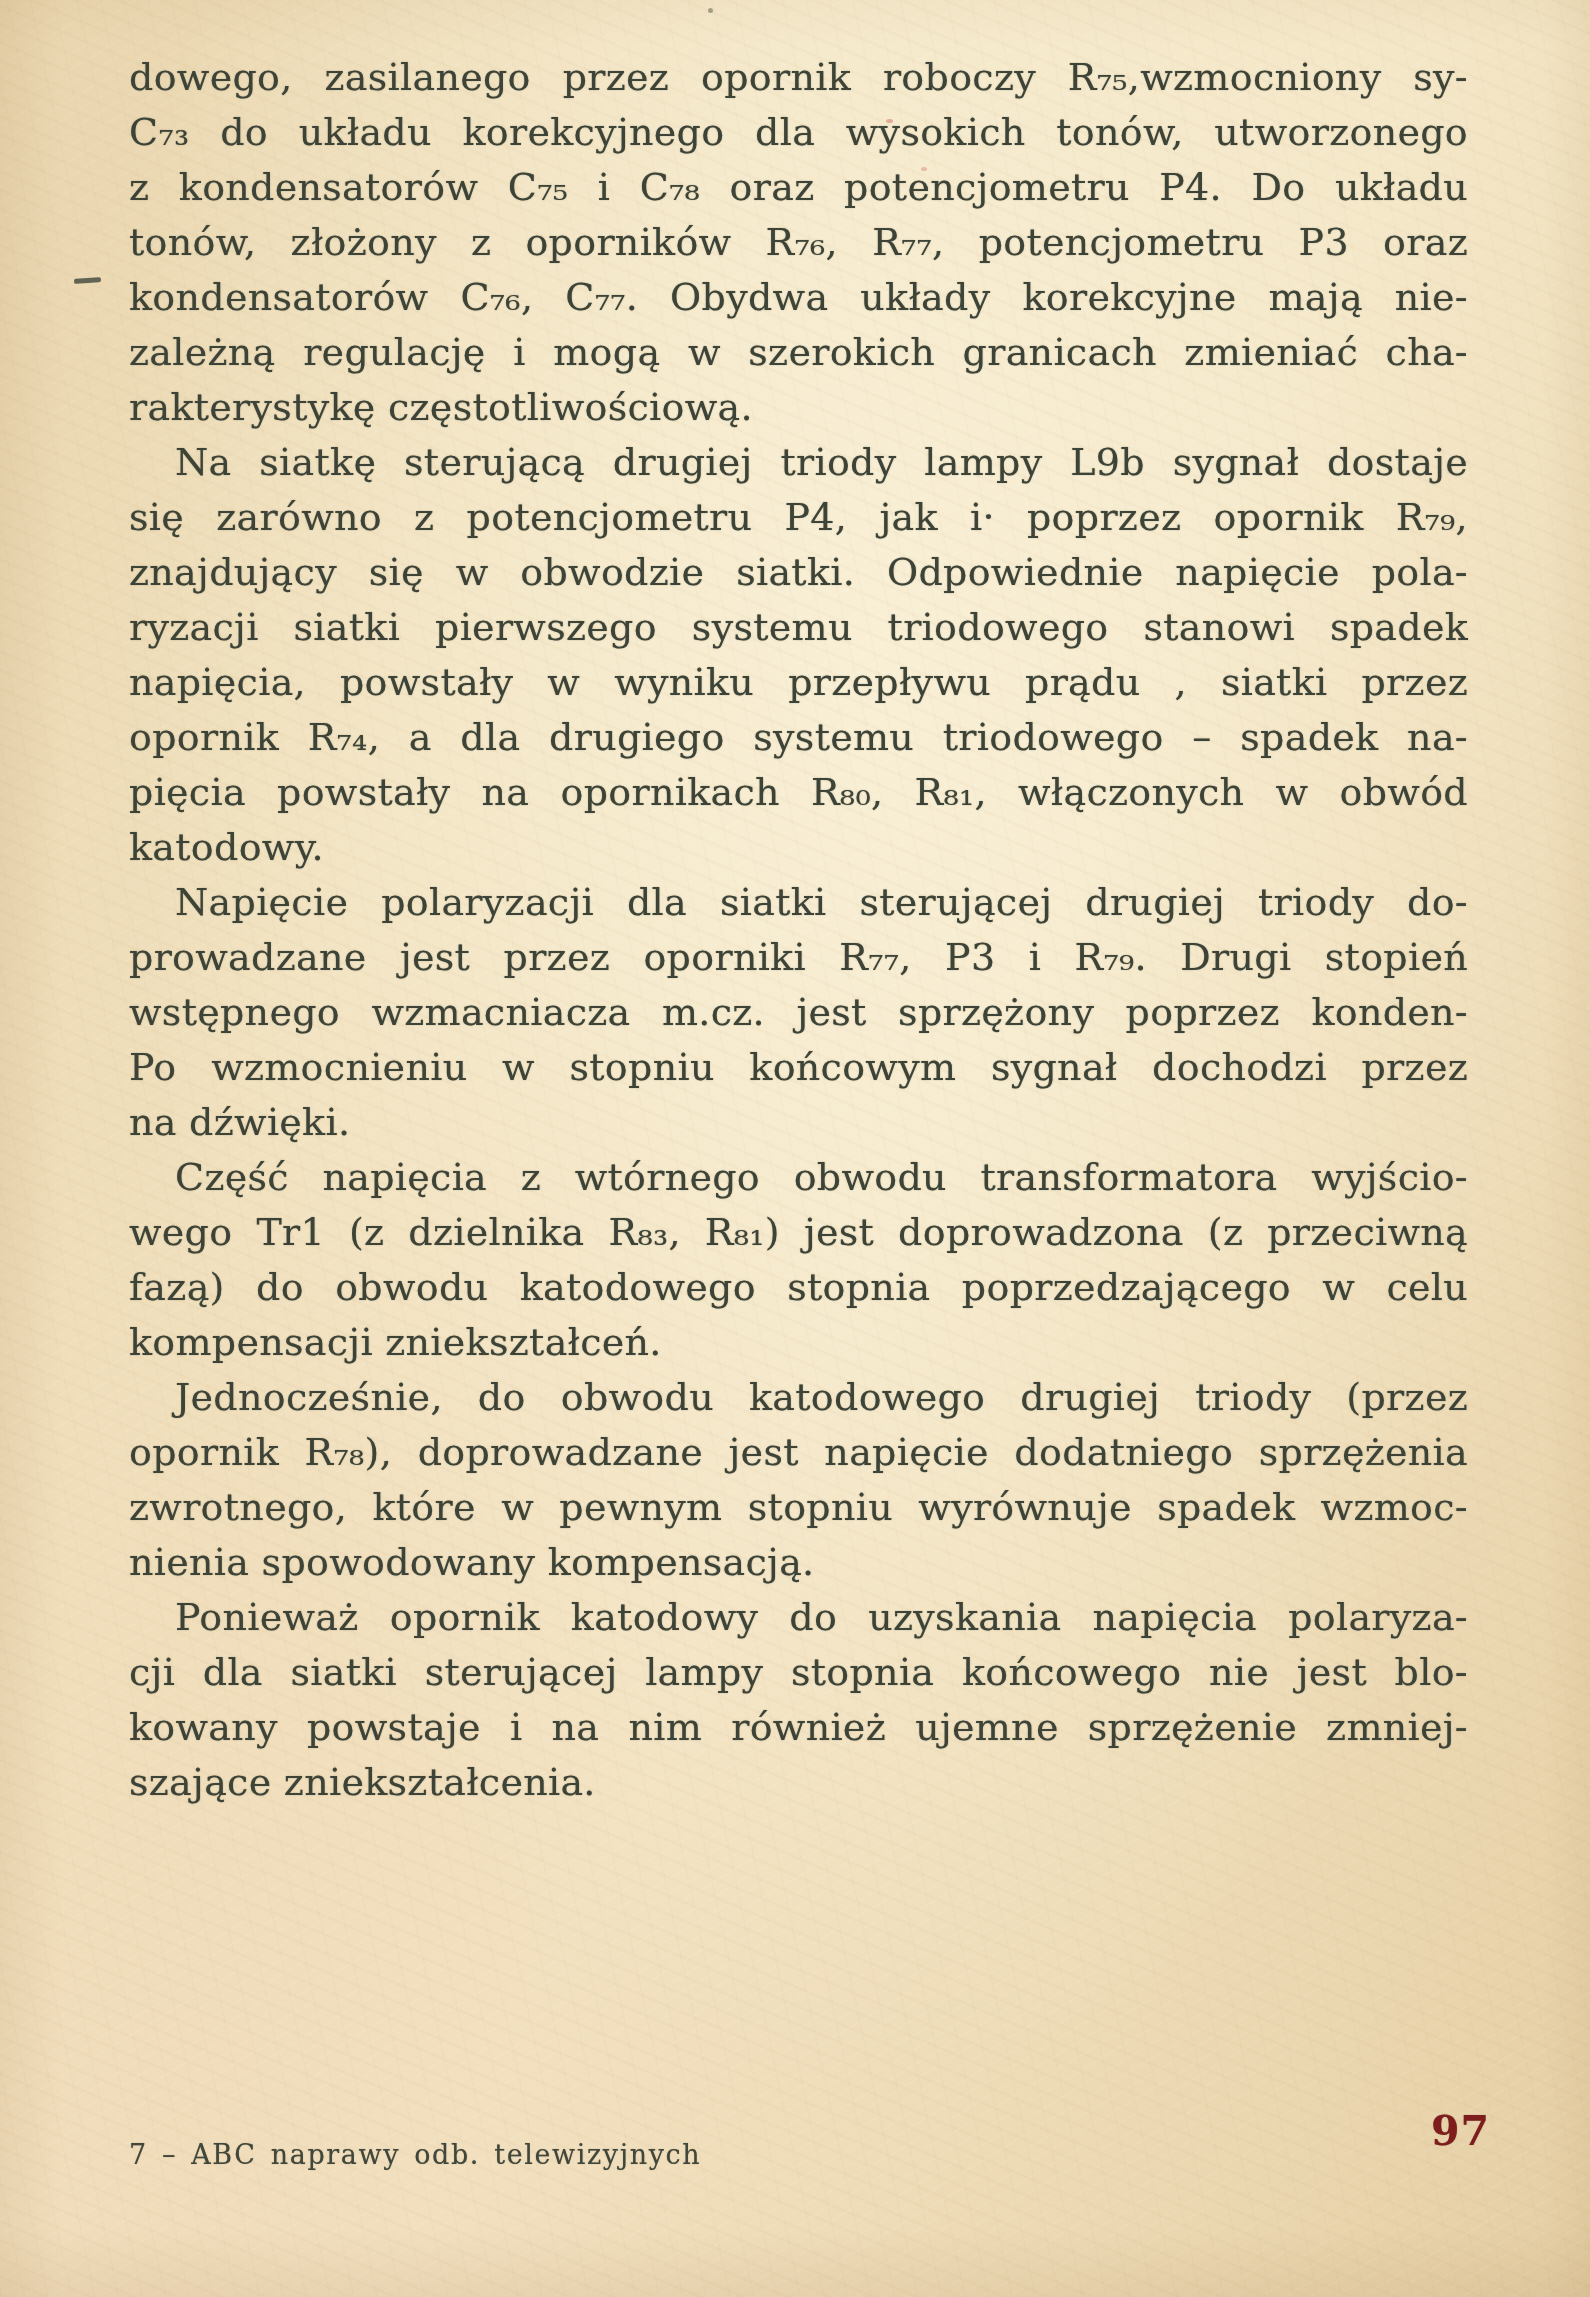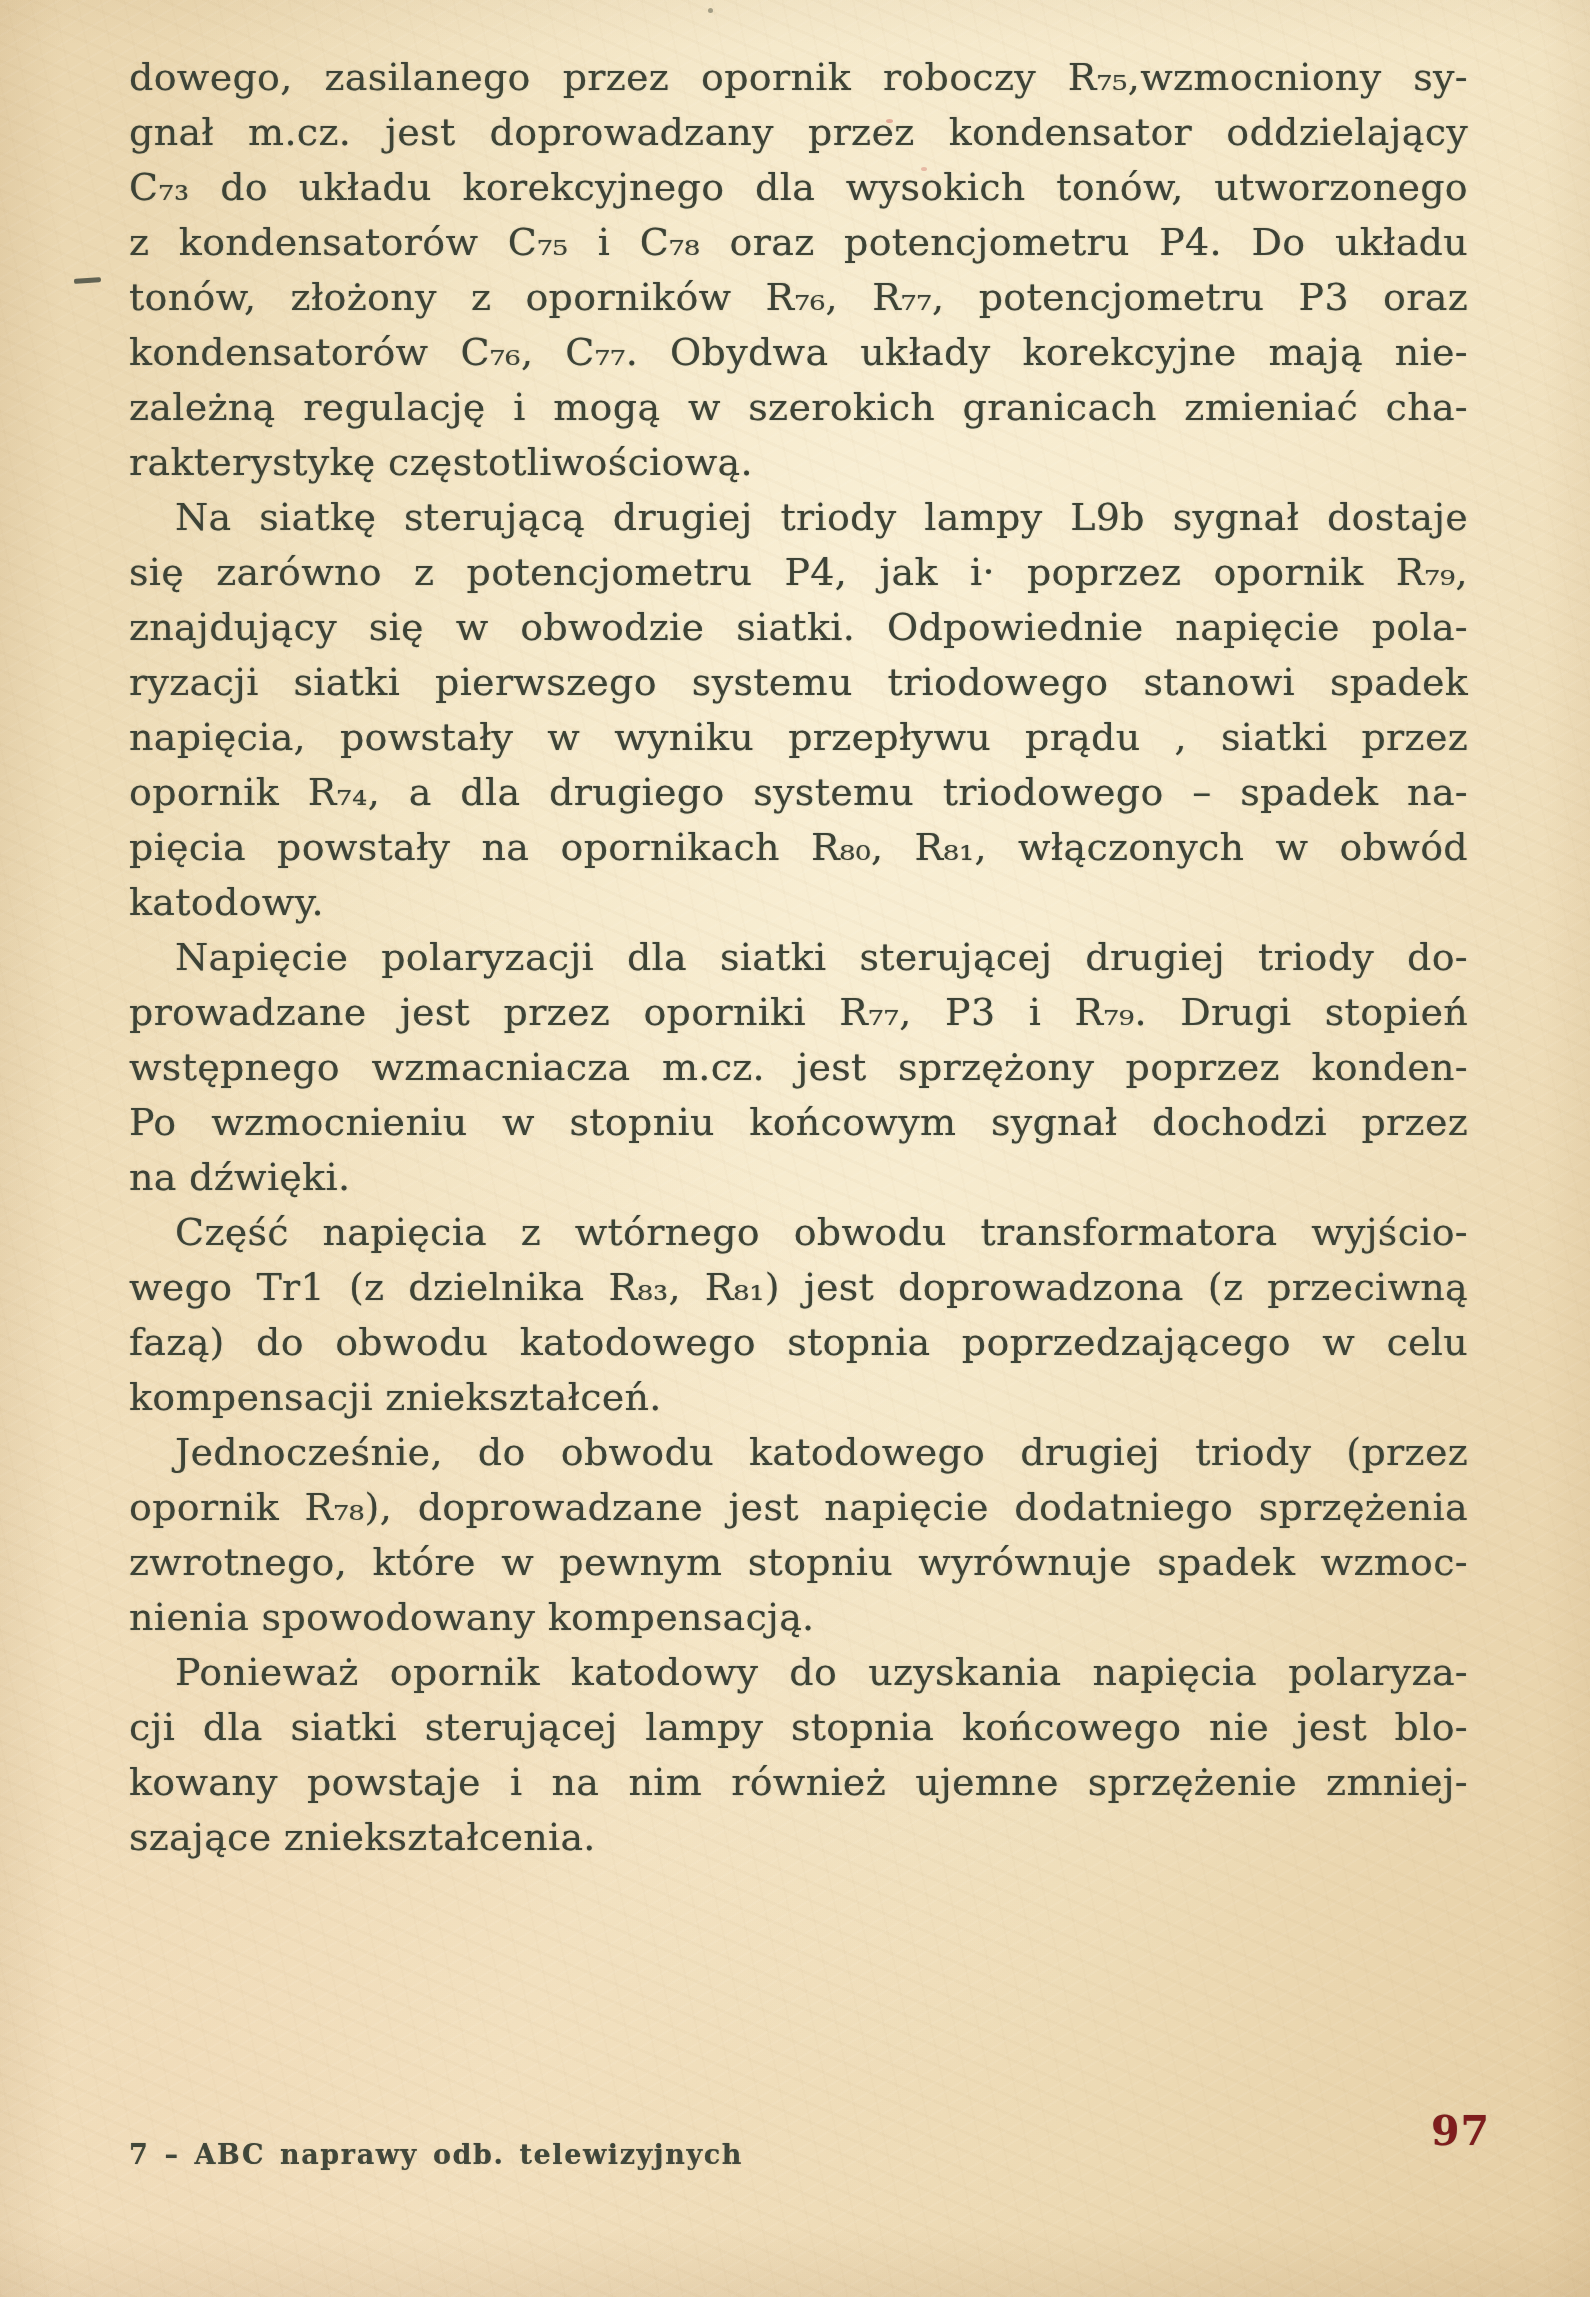--- a/index.html
+++ b/index.html
@@ -52,21 +52,21 @@
     transform: rotate(-4deg);
     opacity: 0.85;
   }
   .speck { position: absolute; border-radius: 50%; }
   .speck.s1 { left: 886px; top: 119px; width: 7px; height: 4px; background: rgba(196,72,70,0.40); }
   .speck.s2 { left: 921px; top: 167px; width: 6px; height: 4px; background: rgba(196,72,70,0.30); }
   .speck.s3 { left: 708px; top: 8px;  width: 5px; height: 5px; background: rgba(70,75,60,0.45); }
 
   .footer-left {
     position: absolute; left: 129px; top: 2139px;
-    font-size: 27px; font-weight: bold;
+    font-size: 27px; font-weight: normal;
     letter-spacing: 1.6px;
     word-spacing: 4px;
     color: #41473a;
     text-shadow: 0 0 1px rgba(62,68,54,0.5);
   }
   .page-number {
     position: absolute; left: 1431px; top: 2107px;
     font-size: 41px; font-weight: bold;
     letter-spacing: 1px;
     color: #7f1d1d;
@@ -80,21 +80,20 @@
 <div class="vignette"></div>
 
 <div class="margin-dash"></div>
 <div class="speck s1"></div>
 <div class="speck s2"></div>
 <div class="speck s3"></div>
 
 <main class="text-block" id="text-block">
     <div class="para">
       <div class="line">dowego, zasilanego przez opornik roboczy R₇₅,wzmocniony sy-</div>
-      <div class="line">gnał m.cz. jest doprowadzany przez kondensator oddzielający</div>
       <div class="line">C₇₃ do układu korekcyjnego dla wysokich tonów, utworzonego</div>
       <div class="line">z kondensatorów C₇₅ i C₇₈ oraz potencjometru P4. Do układu</div>
       <div class="line">tonów, złożony z oporników R₇₆, R₇₇, potencjometru P3 oraz</div>
       <div class="line">kondensatorów C₇₆, C₇₇. Obydwa układy korekcyjne mają nie-</div>
       <div class="line">zależną regulację i mogą w szerokich granicach zmieniać cha-</div>
       <div class="line last">rakterystykę częstotliwościową.</div>
     </div>
     <div class="para indent">
       <div class="line">Na siatkę sterującą drugiej triody lampy L9b sygnał dostaje</div>
       <div class="line">się zarówno z potencjometru P4, jak i· poprzez opornik R₇₉,</div>

